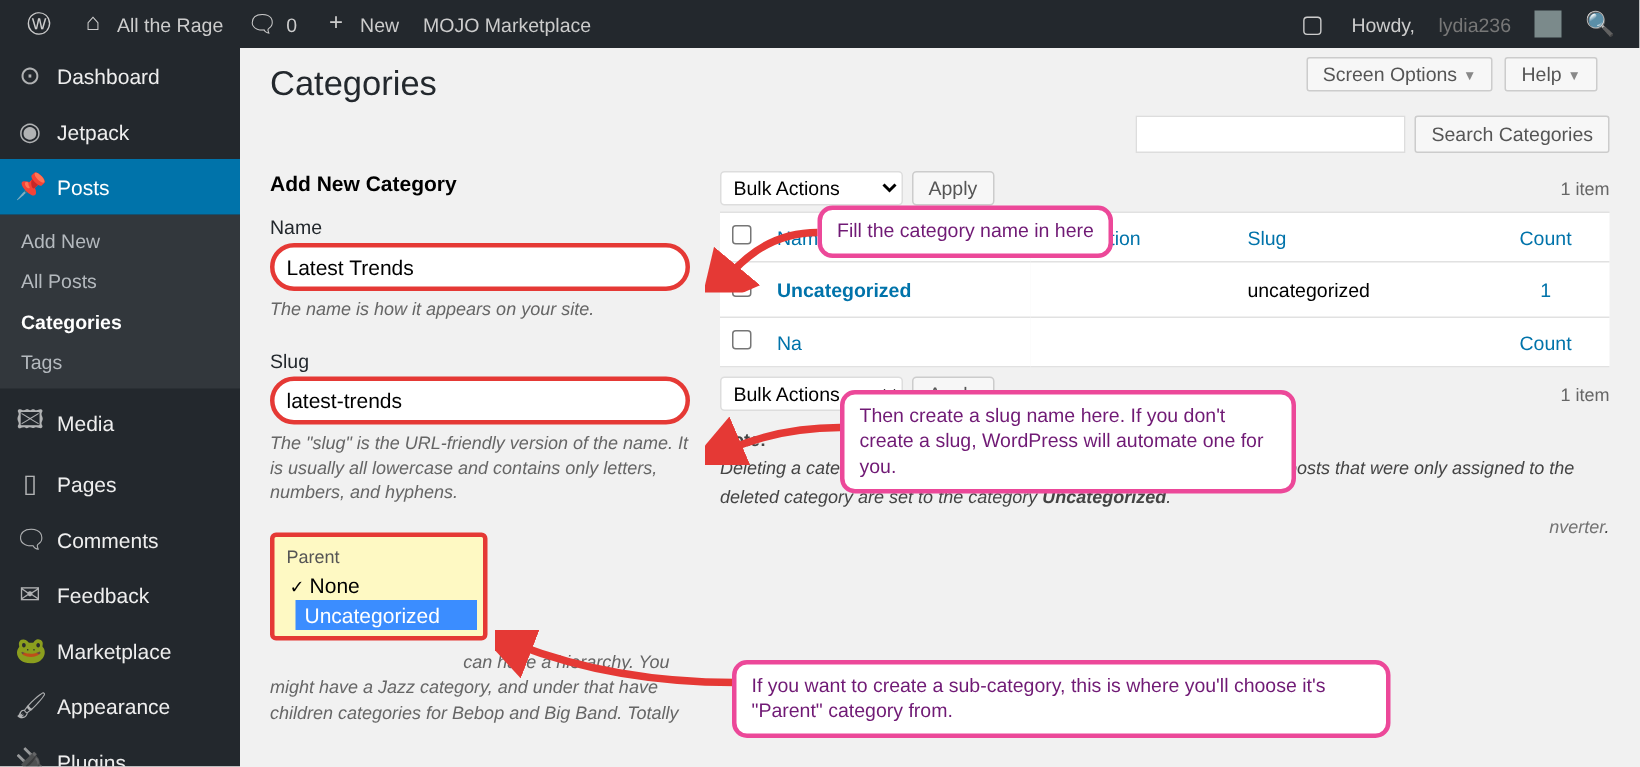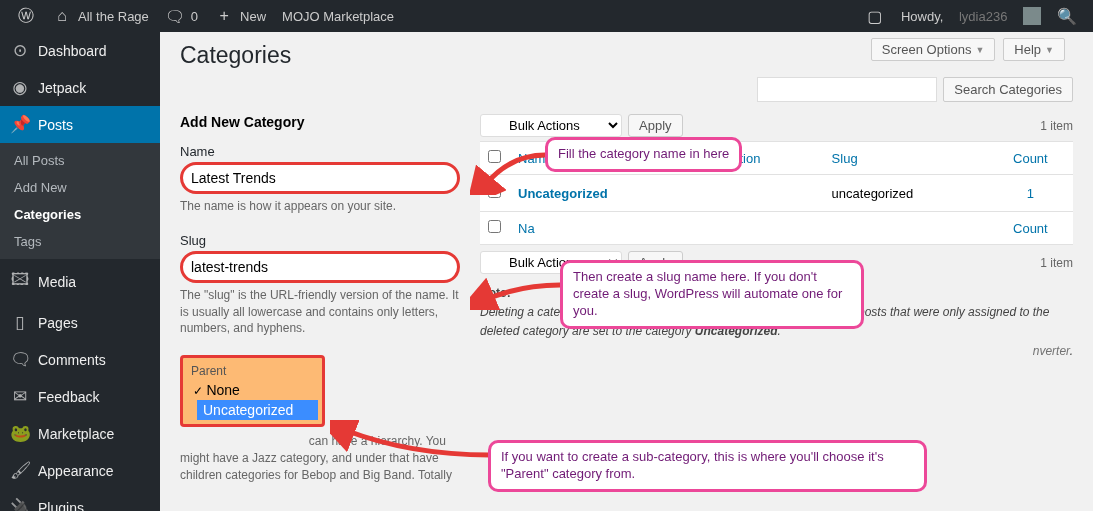--- a/index.html
+++ b/index.html
@@ -23,29 +23,29 @@
 .screen-btn{background:#f7f7f7;border:1px solid #ccc;padding:3px 10px;font-size:13px;color:#555;cursor:pointer;border-radius:2px;display:inline-flex;align-items:center;gap:4px}
 #search-row{display:flex;justify-content:flex-end;gap:6px;margin-bottom:12px}
 #search-row input{border:1px solid #ddd;padding:4px;width:180px}
 #content{display:flex;gap:20px}
 #col-left{width:280px}
 #col-right{flex:1}
 h2{font-size:14px;font-weight:700;margin-bottom:14px}
 .field{margin-bottom:18px}
 .field label{display:block;font-size:13px;margin-bottom:3px;color:#23282d}
 .field input,.field select{width:100%;border:1px solid #ddd;padding:5px 8px;font-size:14px;background:#fff}
-.field .desc{font-size:12px;color:#666;margin-top:4px;line-height:1.4}
+.field .desc{font-size:12px;color:#666;font-style:italic;margin-top:4px;line-height:1.4}
 .highlight{border:3px solid #e53935 !important;border-radius:16px}
-.parent-box{border:3px solid #e53935;border-radius:4px;padding:4px;width:145px;position:relative;background:#fdba74}
+.parent-box{border:3px solid #e53935;border-radius:4px;padding:4px;width:145px;position:relative;background:#fef9c3}
 .parent-box .plabel{font-size:12px;color:#555;padding:2px 4px}
 .parent-opt{padding:2px 6px;font-size:14px}
 .parent-opt.none:before{content:"✓ ";font-size:12px}
 .parent-opt.sel{background:#3b8dff;color:#fff;margin-left:10px}
 #bulk-row,#bulk-row2{display:flex;align-items:center;gap:6px;margin-bottom:4px}
-.bulk-sel{border:1px solid #ddd;background:#fff;padding:2px 24px 2px 24px;font-size:13px;border-radius:3px}
+.bulk-sel{border:1px solid #ddd;background:#fff;padding:2px 24px 2px 4px;font-size:13px;border-radius:3px}
 .btn{background:#f7f7f7;border:1px solid #ccc;padding:3px 10px;font-size:13px;border-radius:3px;cursor:pointer;color:#555}
 .items-count{font-size:12px;color:#666;margin-left:auto}
 table{width:100%;border-collapse:collapse;font-size:13px;margin-top:2px}
 th{text-align:left;padding:8px;color:#0073aa;font-weight:400;border-bottom:1px solid #e1e1e1;border-top:1px solid #e1e1e1;background:#fff}
 th:first-child{width:30px}
 td{padding:10px 8px;border-bottom:1px solid #e1e1e1;background:#fff}
 .cat-name{color:#0073aa;font-weight:600}
 .count-link{color:#0073aa}
 .note{font-size:12px;color:#444;margin-top:10px;line-height:1.6;font-style:italic}
 .note b{font-weight:700}
@@ -98,22 +98,22 @@
     </div>
   <div class="menu-item">
       <span class="micon">◉</span>
       <span>Jetpack</span>
     </div>
   <div class="menu-item active">
       <span class="micon" style="opacity:1">📌</span>
       <span>Posts</span>
     </div>
   <div class="sub">
+    <div class="sub-item">Add New</div>
     <div class="sub-item">All Posts</div>
-    <div class="sub-item">Add New</div>
     <div class="sub-item current">Categories</div>
     <div class="sub-item">Tags</div>
   </div>
   <div class="menu-item">
       <span class="micon">🖾</span>
       <span>Media</span>
     </div>
   <div class="menu-item">
       <span class="micon">▯</span>
       <span>Pages</span>

